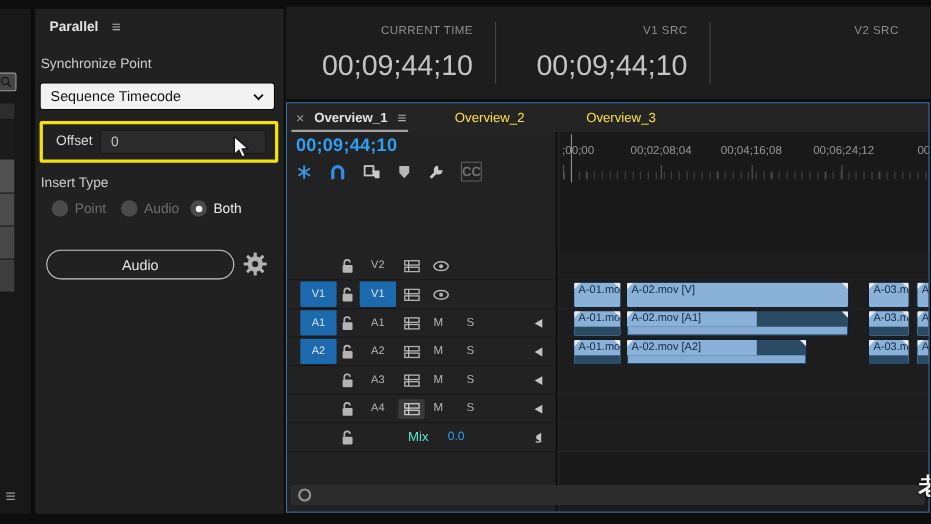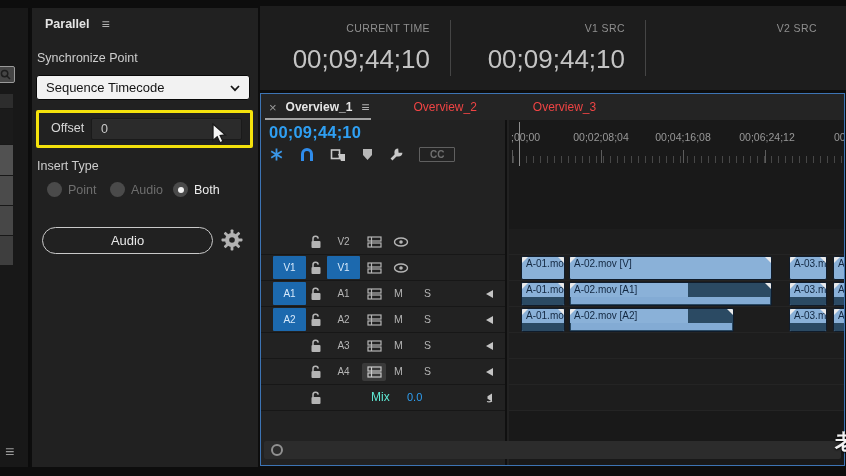--- a/index.html
+++ b/index.html
@@ -40,31 +40,31 @@
   .tb-divider { width:1px; height:56px; background:#454545; align-self:center; }
   .tb-label { color:#8f8f8f; font-size:10.5px; letter-spacing:0.4px; margin-bottom:10px; }
   .tb-value { color:#c4c4c4; font-size:26px; height:30px; }
 
   
   #timeline-panel { position:absolute; left:260px; top:93px; width:585px; height:373px; border:1px solid #3d74b4; background:#222222; overflow:hidden; }
   #tab-bar { position:relative; height:26px; background:#242424; display:flex; align-items:center; }
   #tab1 { display:flex; align-items:center; gap:9px; padding:0 10px 0 8px; }
   .tab-close { color:#9a9a9a; font-size:13px; }
   .tab-active-label { color:#e5e5e5; font-size:12px; font-weight:bold; }
-  .tab-label { color:#ef4444; font-size:12px; }
+  .tab-label { color:#fde047; font-size:12px; }
   #tab1-underline { position:absolute; left:4px; bottom:0; width:106px; height:2px; background:#a2a2a2; }
   #tab2 { margin-left:34px; } #tab3 { margin-left:56px; }
 
   #tl-body { position:absolute; left:0; top:26px; right:0; bottom:0; }
   #tl-left { position:absolute; left:0; top:0; width:246px; bottom:0; background:#222222; border-right:2px solid #101010; }
   #tl-right { position:absolute; left:248px; top:0; right:0; bottom:0; background:#191919; }
 
   #tl-timecode { position:absolute; left:8px; top:3px; color:#2f9ff2; font-size:16.5px; font-weight:bold; letter-spacing:0.2px; }
   #tl-toolbar { position:absolute; left:8px; top:27px; display:flex; align-items:center; gap:15px; }
-  .cc-chip { border:1px solid #606060; border-radius:1px; color:#6f6f6f; font-size:10px; font-weight:bold; padding:1px 10px; }
+  .cc-chip { border:1px solid #606060; border-radius:1px; color:#6f6f6f; font-size:12px; font-weight:bold; padding:1px 0; }
 
   
   #ruler { position:absolute; left:0; top:0; right:0; height:48px; }
   .ruler-label { position:absolute; top:11px; color:#989898; font-size:10.5px; white-space:nowrap; }
   .rl-center { transform:translateX(-50%); }
   #ticks-minor { position:absolute; left:0; right:0; bottom:5px; height:7px; background:repeating-linear-gradient(90deg,#474747 0 1px,transparent 1px 7px); background-position-x:10px; }
   #ticks-major { position:absolute; left:0; right:0; bottom:5px; height:13px; background:repeating-linear-gradient(90deg,#5c5c5c 0 1px,transparent 1px 82px); background-position-x:10px; }
   #ruler-playhead { position:absolute; left:10px; top:2px; width:1px; height:44px; background:#8e8e8e; }
 
   

